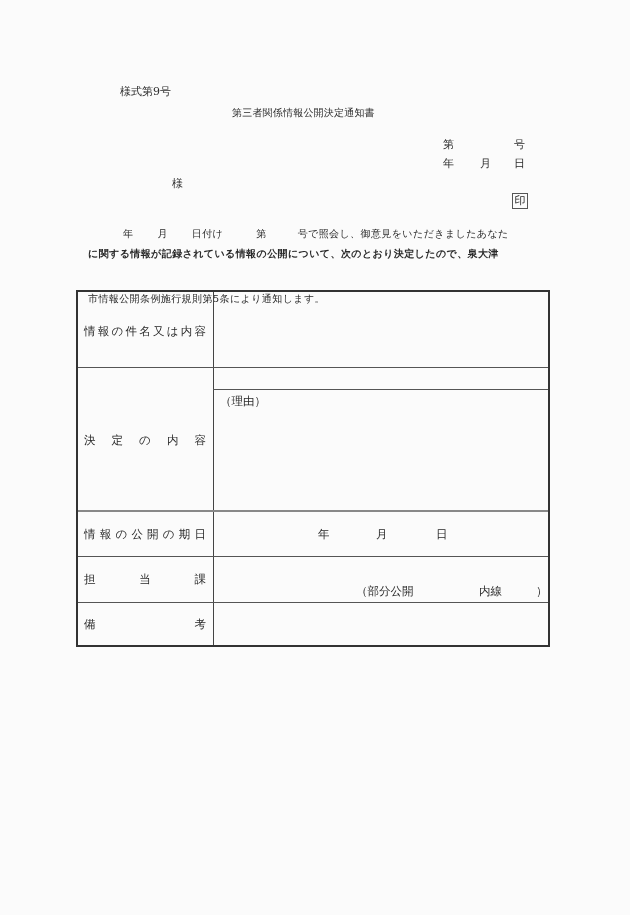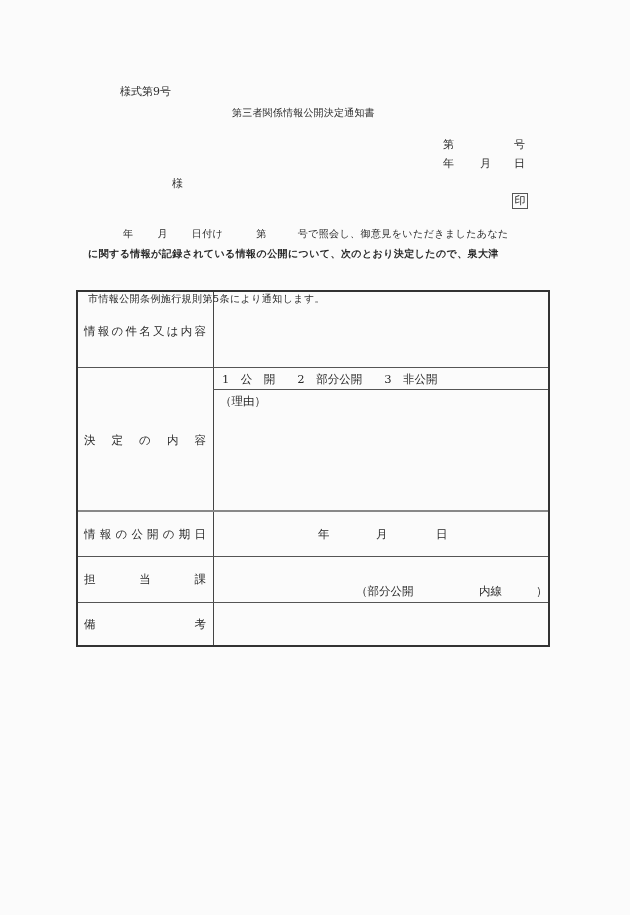--- a/index.html
+++ b/index.html
@@ -92,23 +92,20 @@
       <span>件</span>
       <span>名</span>
       <span>又</span>
       <span>は</span>
       <span>内</span>
       <span>容</span>
   </div>
   <div class="cell-text" style="left:140px;top:6px;width:320px;height:65px;"></div>
   <div class="hline full" style="top:75px;"></div>
 
-  <div class="cell-text" style="left:144px;top:80px;">
-    <span>1　公　開</span><span class="gap" style="width:22px"></span><span>2　部分公開</span><span class="gap" style="width:22px"></span><span>3　非公開</span>
-  </div>
   <div class="hline right" style="top:97px;"></div>
   <div class="cell-text" style="left:142px;top:102px;">（理由）</div>
   <div class="label" style="top:141px;">
     <span>決</span>
       <span>定</span>
       <span>の</span>
       <span>内</span>
       <span>容</span>
   </div>
   <div class="hline full thick" style="top:218px;"></div>

